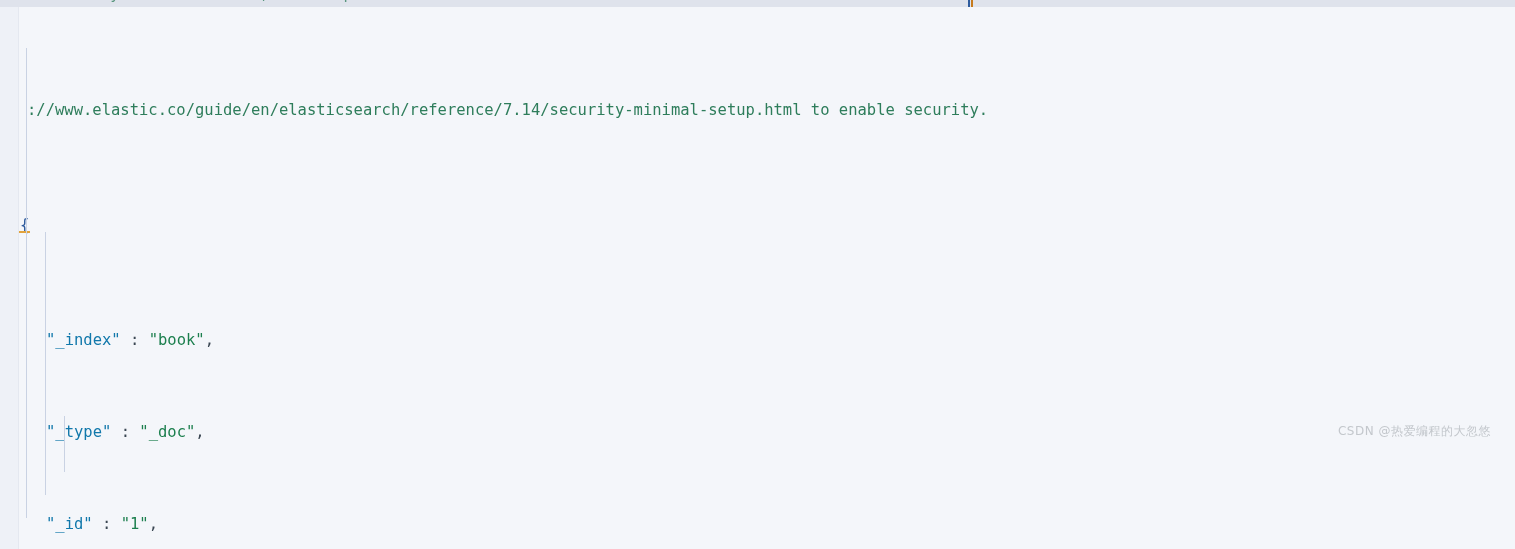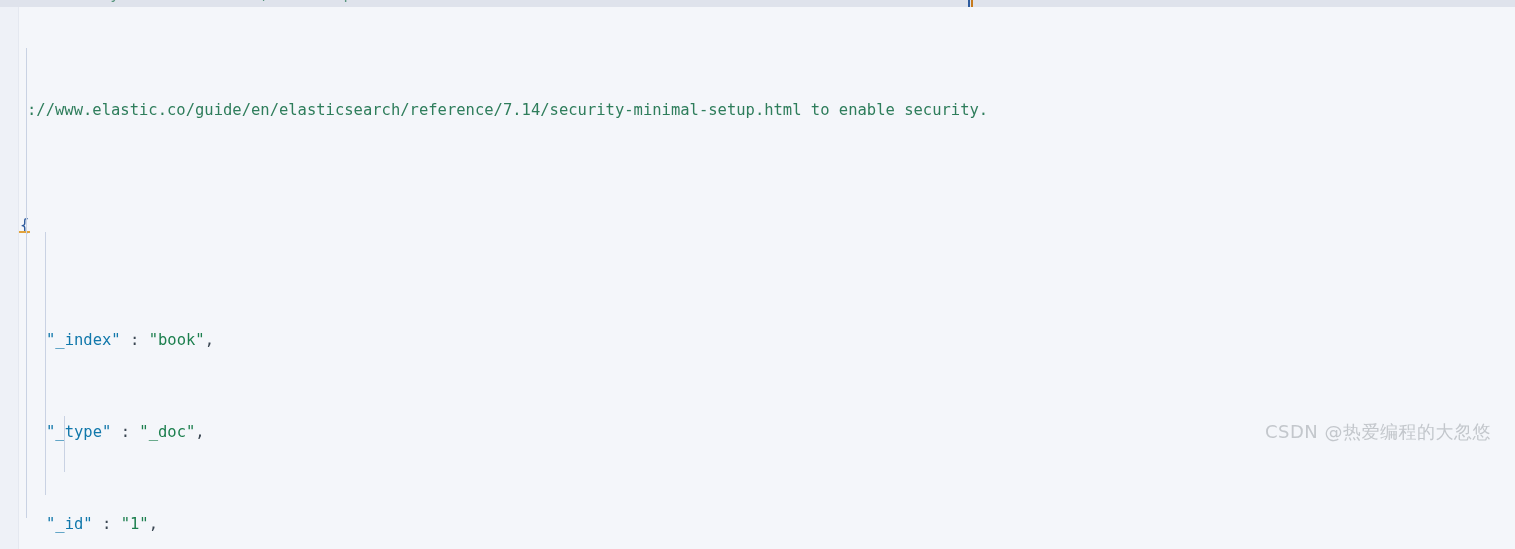--- a/index.html
+++ b/index.html
@@ -106,21 +106,21 @@
     height: 2px;
     background: #e2a33c;
   }
   .plain  { color: #2e7d5b; }            
 
   
   .watermark {
     position: absolute;
     right: 24px; bottom: 8px;
     font-family: "DejaVu Sans", "Liberation Sans", sans-serif;
-    font-size: 18px;
+    font-size: 12px;
     color: #c3c7cc;
     letter-spacing: .5px;
     white-space: nowrap;
     user-select: none;
     z-index: 4;
     margin-top: 38px;
   }
 </style>
 </head>
 <body>

